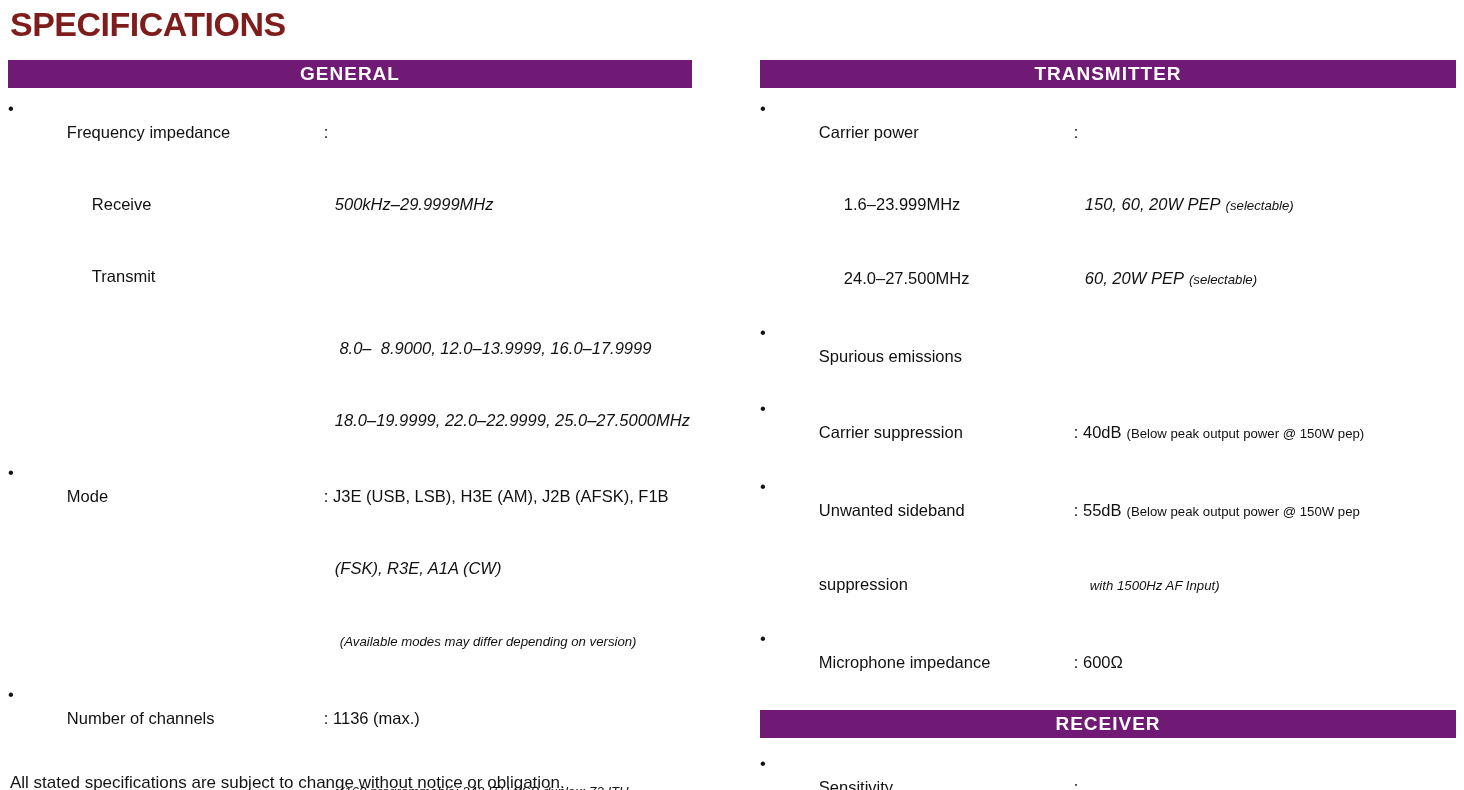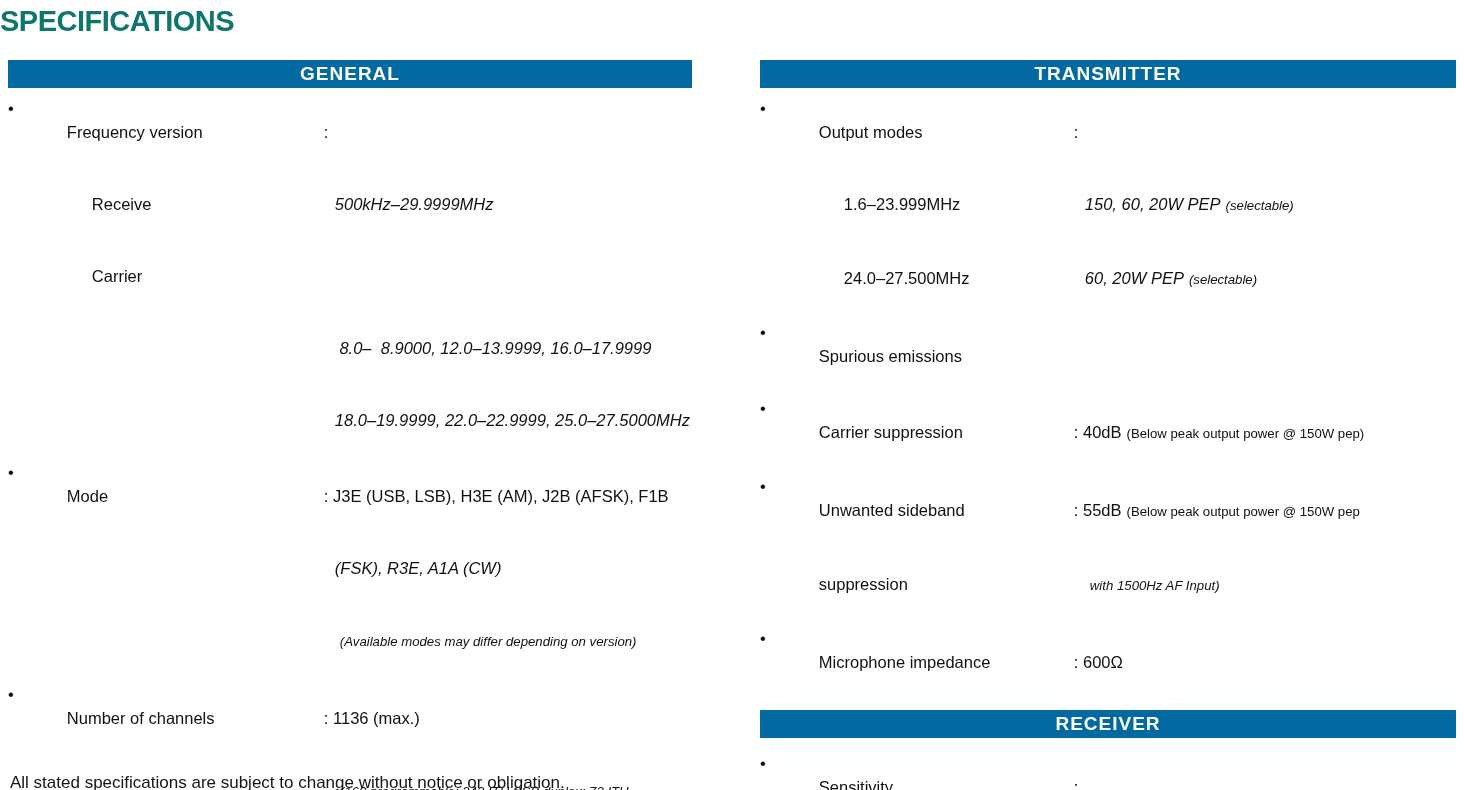--- a/index.html
+++ b/index.html
@@ -1,25 +1,25 @@
 <!DOCTYPE html>
 <html><head>
 <meta charset="utf-8">
 <style>
   * { margin:0; padding:0; box-sizing:border-box; }
   html,body { width:1464px; height:790px; background:#ffffff; font-family:"Liberation Sans","DejaVu Sans",sans-serif; color:#111; }
   body { position:relative; overflow:hidden; }
 
-  .page-title { position:absolute; left:0; top:5px; font-size:29px; font-weight:bold; letter-spacing:-0.5px; color:#0f766e; }
+  .page-title { position:absolute; left:10px; top:5px; font-size:34px; font-weight:bold; letter-spacing:-0.5px; color:#7f1d1d; }
 
   .col { position:absolute; top:60px; }
   .col-left  { left:8px;  width:684px; }
   .col-right { left:760px; width:696px; }
 
-  .sec-header { height:28px; background:#0369a1; color:#ffffff; font-size:19px; font-weight:bold;
+  .sec-header { height:28px; background:#701a75; color:#ffffff; font-size:19px; font-weight:bold;
                 letter-spacing:1px; text-align:center; line-height:28px; }
   .sec-body { padding-top:8px; }
   .sec-header.mt { margin-top:12px; }
 
   .row { display:flex; line-height:24px; font-size:16.5px; }
   .row.gap { margin-top:4px; }
   .col-left  .row .lbl { width:270px; flex:none; }
   .col-right .row .lbl { width:268px; flex:none; }
   .row .lbl { position:relative; padding-left:13px; }
   .row .val { flex:1; }
@@ -38,39 +38,39 @@
 <body>
 
 <div class="page-title">SPECIFICATIONS</div>
 
 <div class="col col-left">
   <div class="sec-header">GENERAL</div>
   <div class="sec-body">
 
       <div class="row bullet">
         <div class="lbl">
-          <span class="blt">•</span><span class="lmain">Frequency version</span>
+          <span class="blt">•</span><span class="lmain">Frequency impedance</span>
         </div>
         <div class="val">
           <span class="vmain">:</span>
         </div>
       </div>
 
       <div class="row indent vind">
         <div class="lbl">
           <span class="lmain">Receive</span>
         </div>
         <div class="val">
           <span class="vmain">500kHz–29.9999MHz</span>
         </div>
       </div>
 
       <div class="row indent vind">
         <div class="lbl">
-          <span class="lmain">Carrier</span>
+          <span class="lmain">Transmit</span>
         </div>
       </div>
 
       <div class="row indent vind">
         <div class="lbl">
           
         </div>
         <div class="val">
           <span class="vmain"> 8.0–  8.9000, 12.0–13.9999, 16.0–17.9999</span>
         </div>
@@ -132,21 +132,21 @@
 
     </div>
 </div>
 
 <div class="col col-right">
   <div class="sec-header">TRANSMITTER</div>
   <div class="sec-body">
 
       <div class="row bullet">
         <div class="lbl">
-          <span class="blt">•</span><span class="lmain">Output modes</span>
+          <span class="blt">•</span><span class="lmain">Carrier power</span>
         </div>
         <div class="val">
           <span class="vmain">:</span>
         </div>
       </div>
 
       <div class="row indent vind">
         <div class="lbl">
           <span class="lmain">1.6–23.999MHz</span>
         </div>

